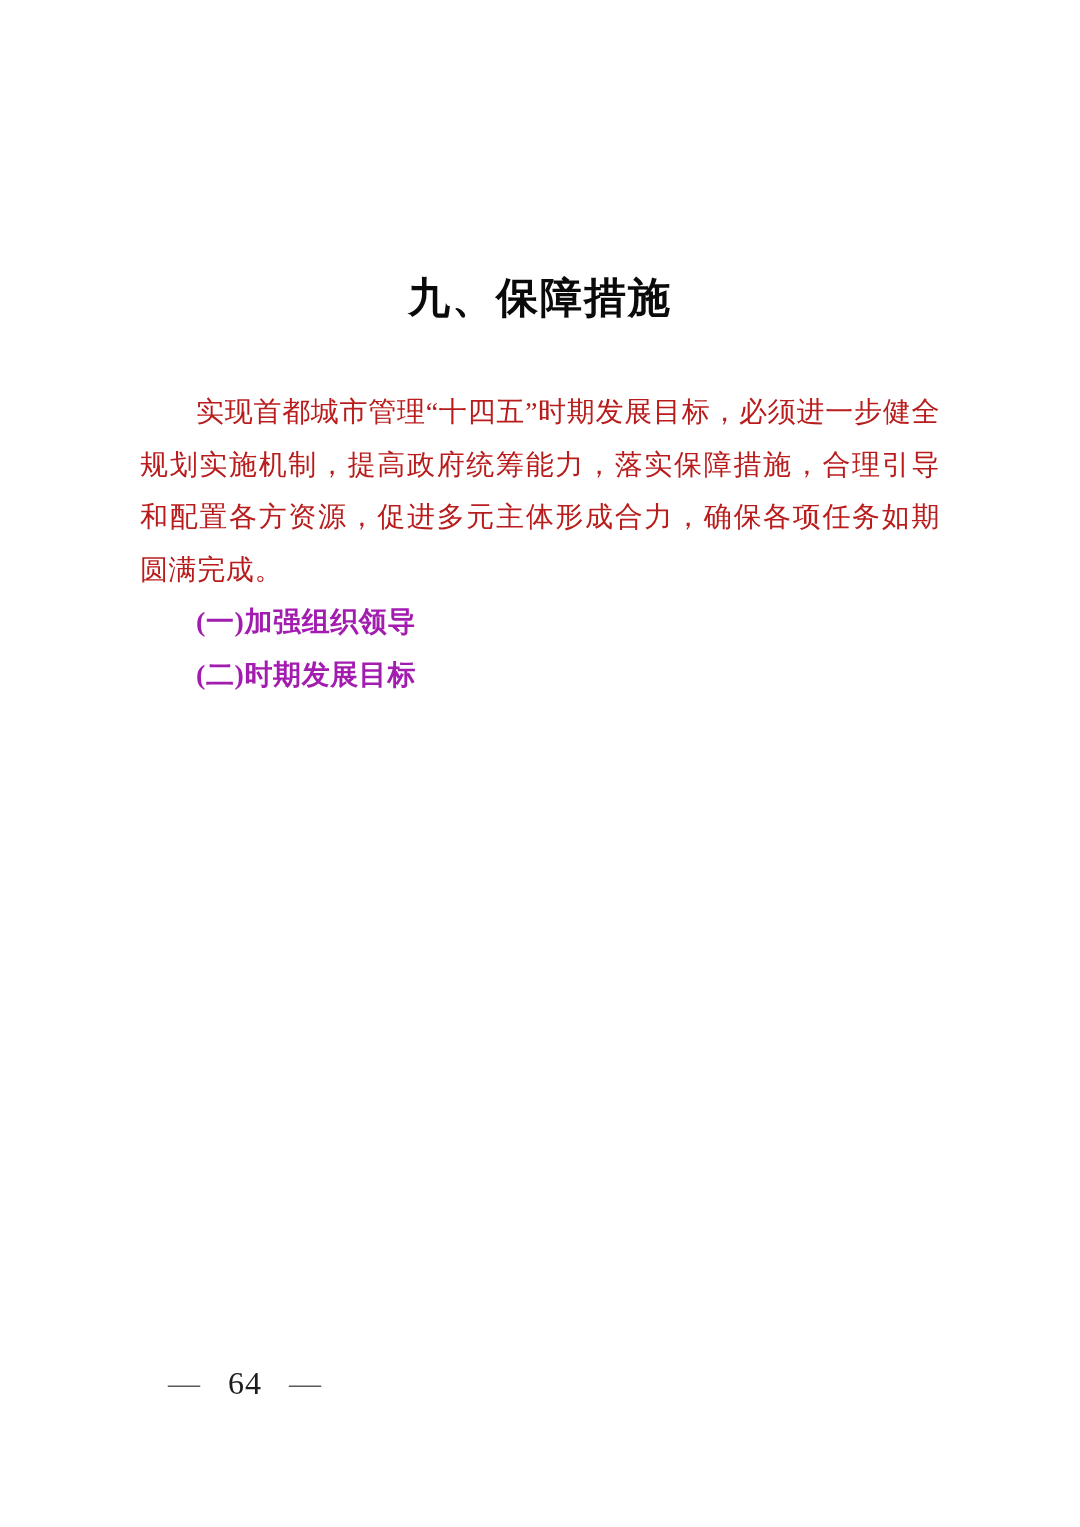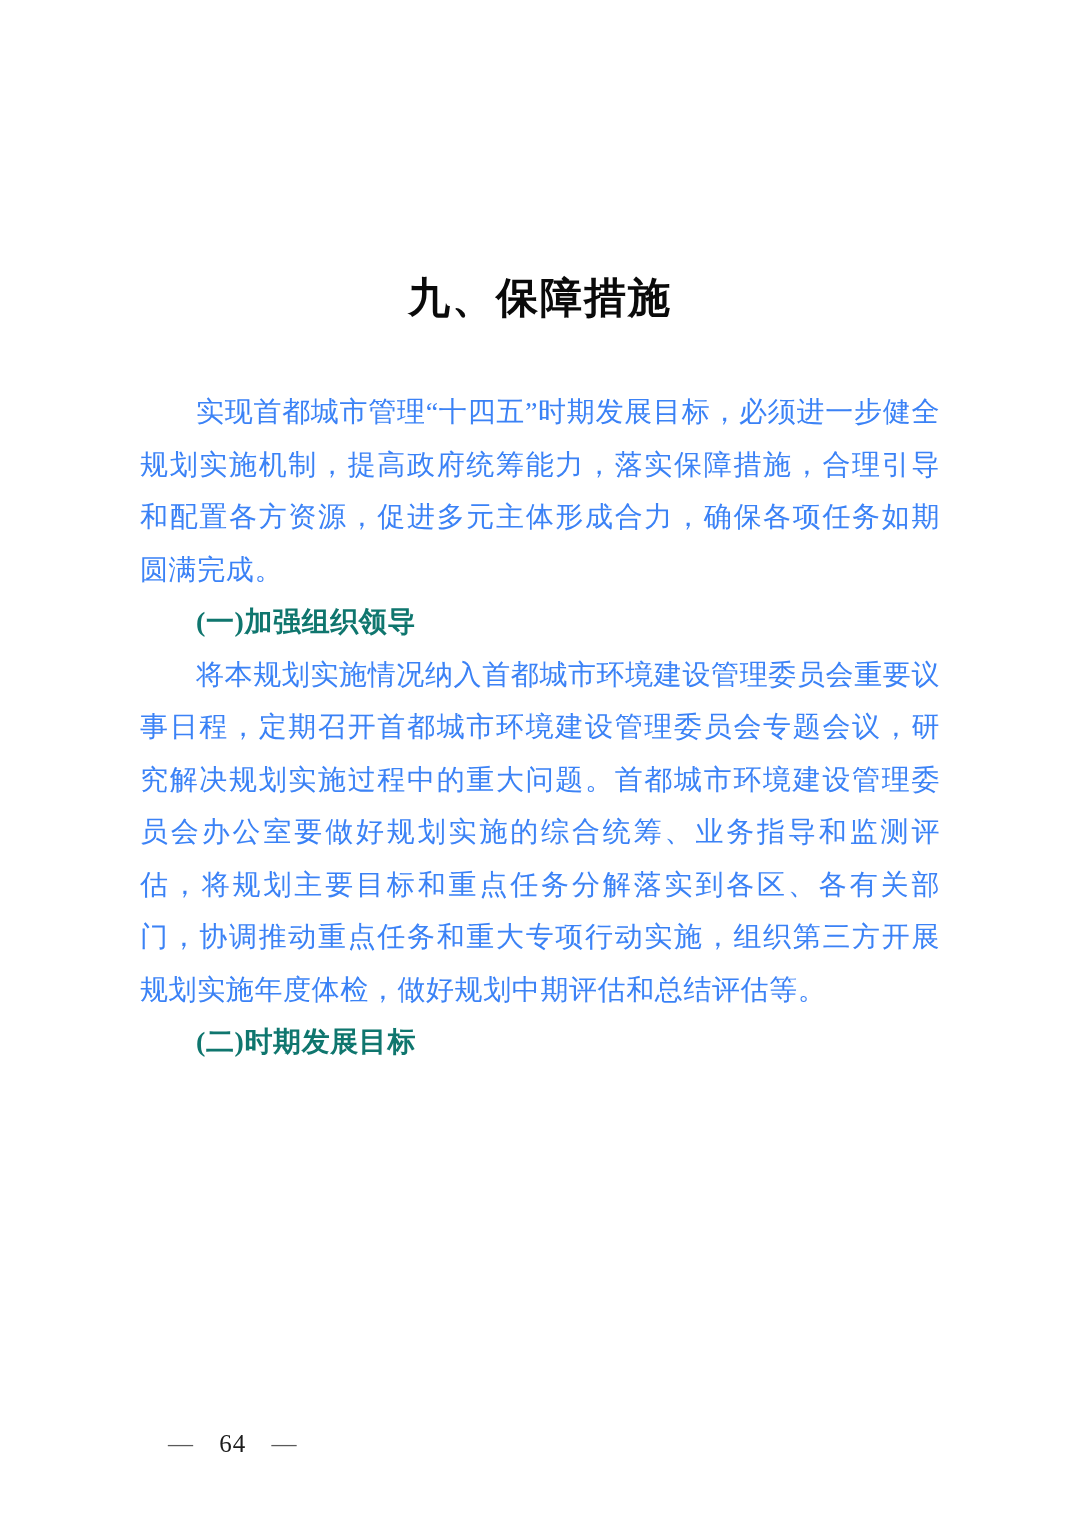--- a/index.html
+++ b/index.html
@@ -33,40 +33,40 @@
     text-align: center;
     letter-spacing: 2px;
     color: #0a0a0a;
     font-family: "Liberation Serif", serif;
   }
   .block {
     margin: 0;
     font-size: 28px;
     line-height: 52.5px;
     letter-spacing: 0.6px;
-    color: #3b82f6;
+    color: #b91c1c;
   }
   .paragraph {
     text-indent: 2em;
     text-align: justify;
     word-break: break-all;
   }
   .paragraph.flush-last {
     text-align-last: justify;
   }
   .section-heading {
     text-indent: 2em;
     font-weight: bold;
-    color: #0f766e;
+    color: #a21caf;
   }
   .footer {
     position: absolute;
     left: 166px;
-    top: 1424px;
-    font-size: 25px;
+    top: 1363px;
+    font-size: 32px;
     line-height: 40px;
     color: #222222;
     letter-spacing: 1px;
     white-space: nowrap;
   }
   .footer .dash {
     color: #5a5a5a;
     padding: 0 2px;
   }
   .footer .page-num {
@@ -80,21 +80,20 @@
 <div class="page">
 
   <div class="content">
 
     <h1 class="doc-title">九、保障措施</h1>
 
     <p class="block paragraph">实现首都城市管理“十四五”时期发展目标，必须进一步健全规划实施机制，提高政府统筹能力，落实保障措施，合理引导和配置各方资源，促进多元主体形成合力，确保各项任务如期圆满完成。</p>
 
     <p class="block section-heading">(一)加强组织领导</p>
 
-    <p class="block paragraph">将本规划实施情况纳入首都城市环境建设管理委员会重要议事日程，定期召开首都城市环境建设管理委员会专题会议，研究解决规划实施过程中的重大问题。首都城市环境建设管理委员会办公室要做好规划实施的综合统筹、业务指导和监测评估，将规划主要目标和重点任务分解落实到各区、各有关部门，协调推动重点任务和重大专项行动实施，组织第三方开展规划实施年度体检，做好规划中期评估和总结评估等。</p>
 
     <p class="block section-heading">(二)时期发展目标</p>
 
 
   </div>
 
   <div class="footer">
     <span class="dash">—</span>
     <span class="page-num">64</span>
     <span class="dash">—</span>

